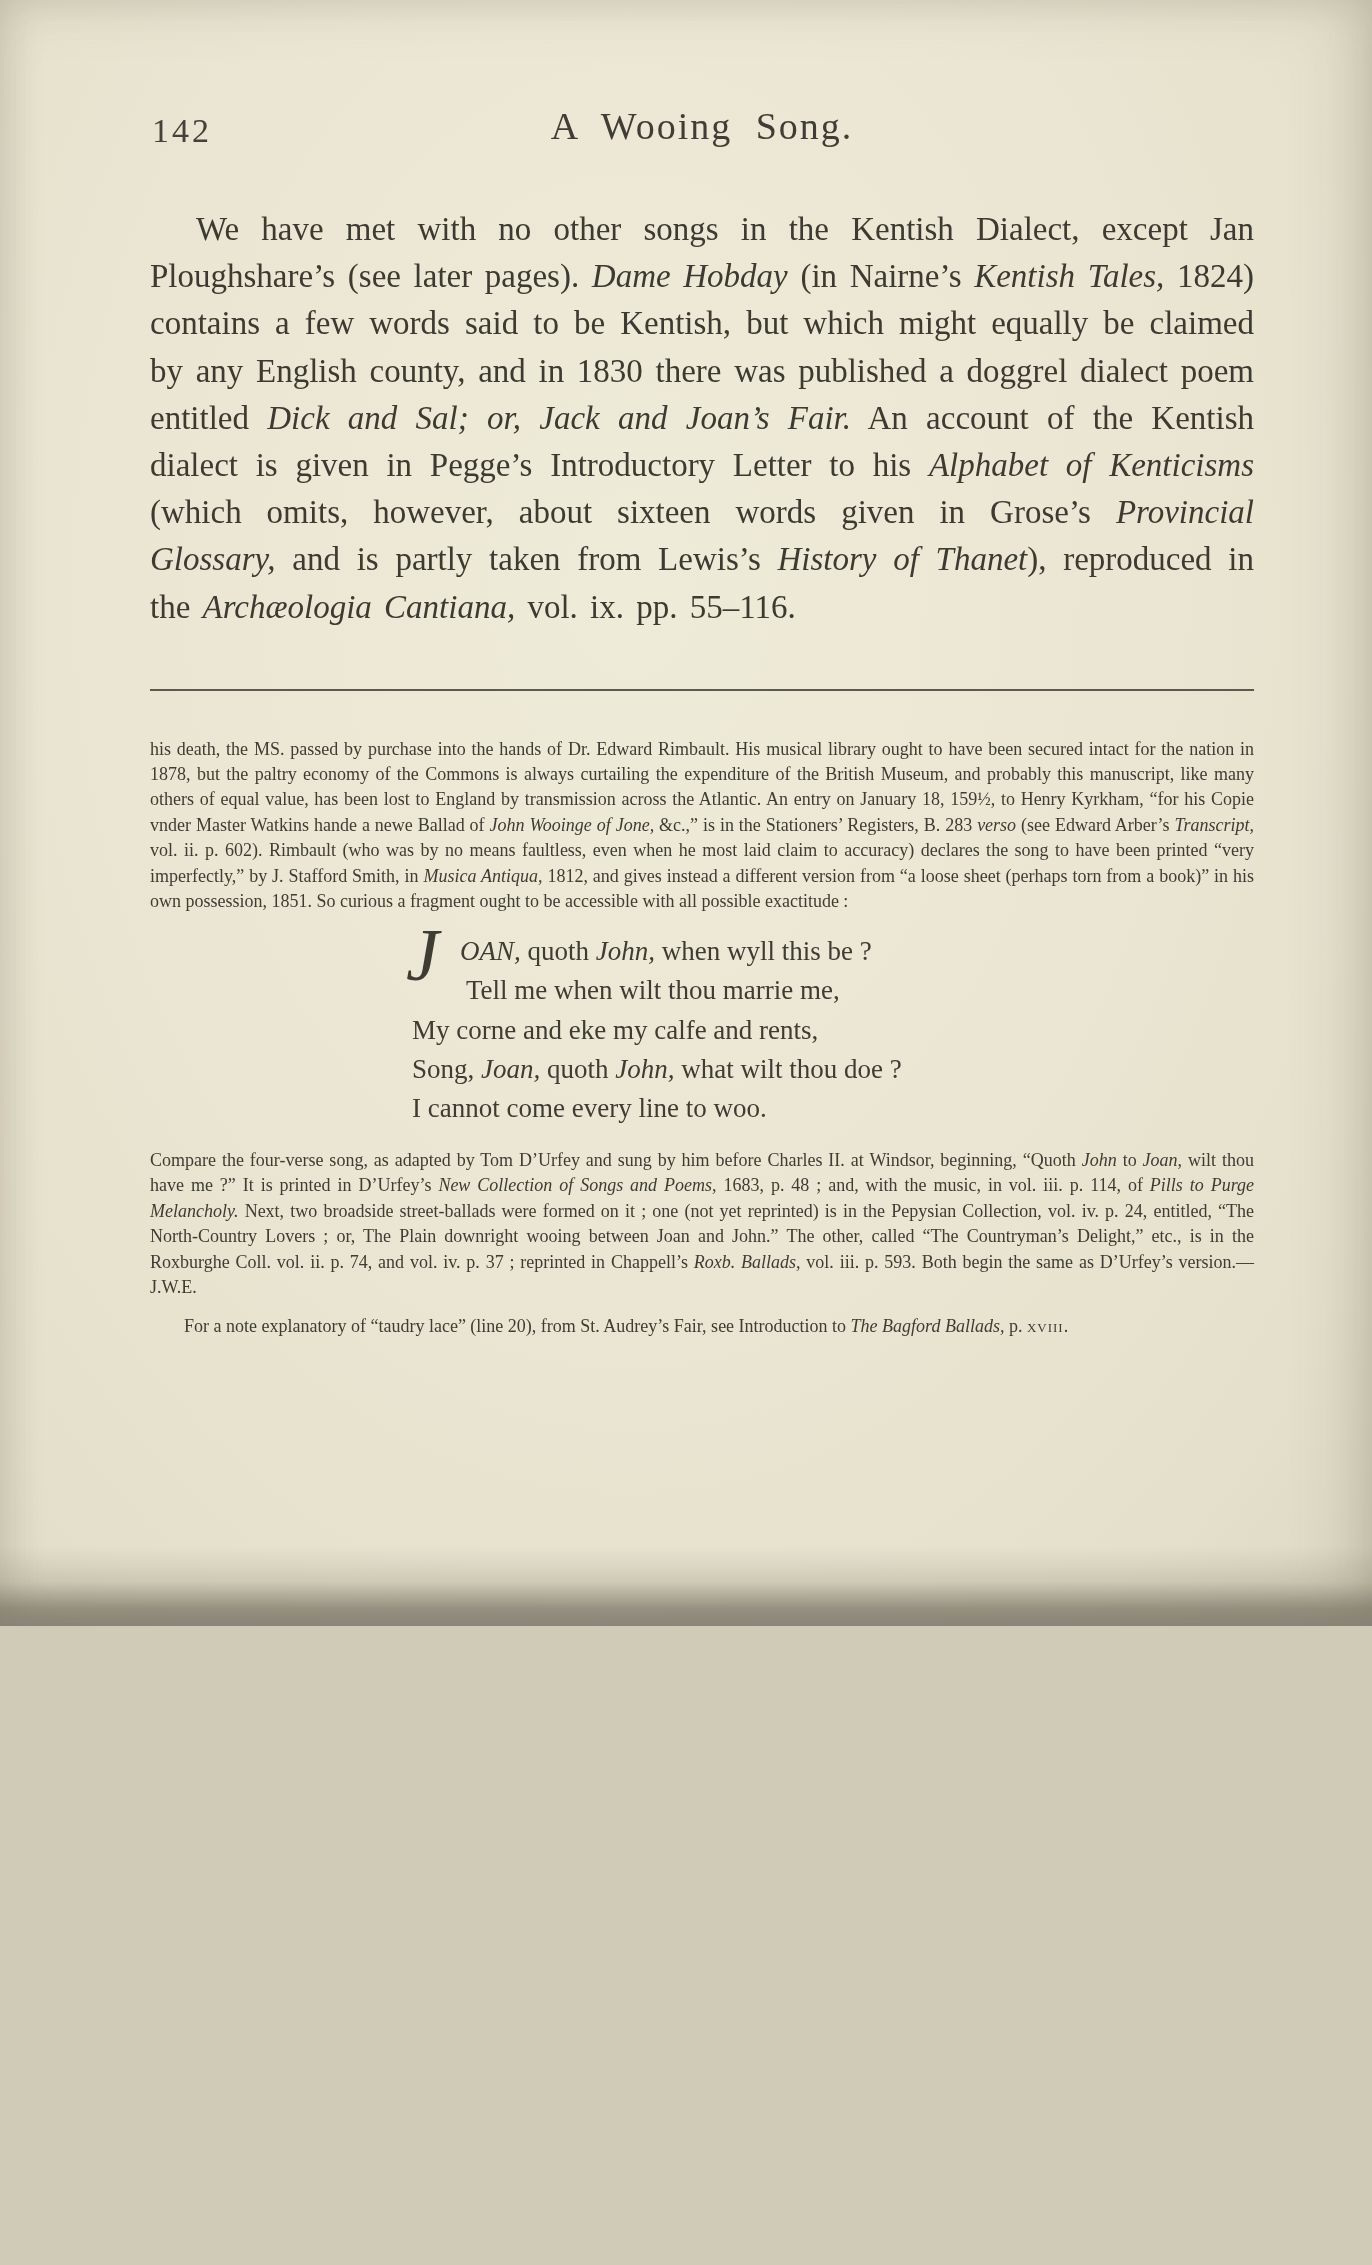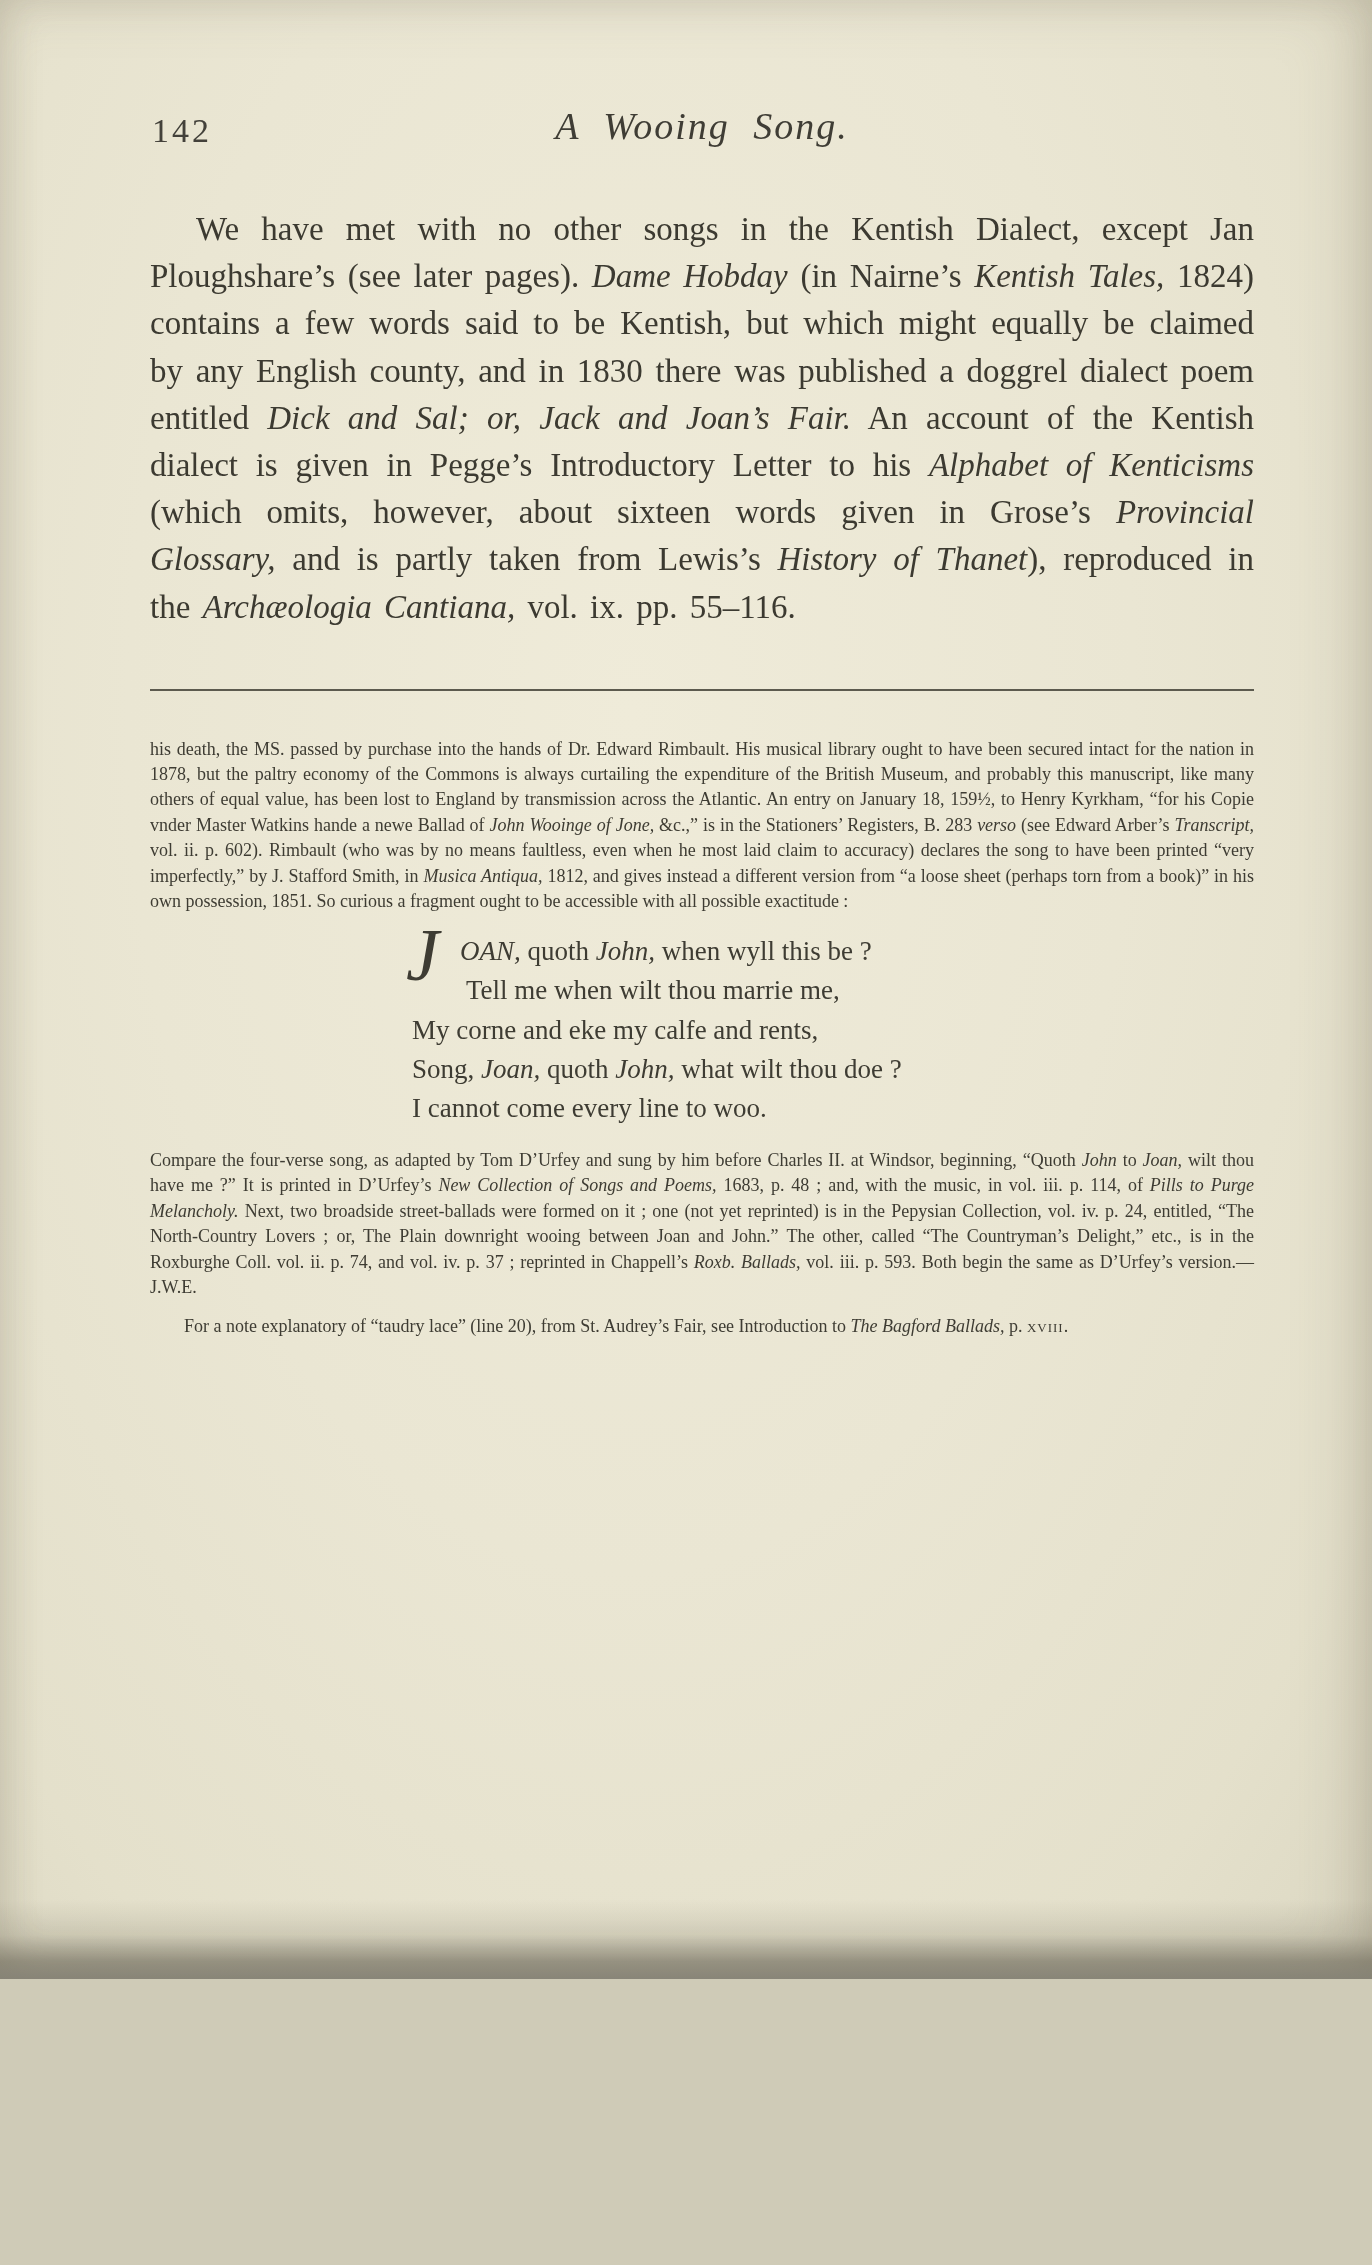--- a/index.html
+++ b/index.html
@@ -2,39 +2,39 @@
 <html><head>
 <meta charset="utf-8">
 <style>
   * { margin: 0; padding: 0; box-sizing: border-box; }
   html, body { width: 1372px; height: 2265px; }
   body { background: #cfcbb7; font-family: "Liberation Serif", "DejaVu Serif", serif; }
 
   .page {
     position: relative;
     width: 1372px;
-    height: 1979px;
+    height: 1626px;
     overflow: hidden;
     background: radial-gradient(ellipse at 46% 36%, #efebd9 0%, #eae6d3 48%, #e4e0cb 82%, #dcd8c3 100%);
     color: #3c3a31;
     box-shadow: inset -24px 0 60px rgba(115,108,85,0.18),
                 inset 12px 0 36px rgba(115,108,85,0.10),
                 inset 0 -16px 40px rgba(115,108,85,0.14);
   }
 
   .content { padding: 104px 118px 0 150px; }
 
   .header { position: relative; height: 58px; margin-bottom: 44px; }
   .pagenum {
     position: absolute; left: 2px; top: 8px;
     font-size: 34px; letter-spacing: 3px; color: #43413a;
   }
   .title {
     display: block; text-align: center;
-    font-style: italic; font-size: 38px;
+    font-size: 38px;
     letter-spacing: 2px; word-spacing: 12px;
     color: #3f3d35;
   }
 
   .intro {
     font-size: 33px; line-height: 1.43;
     text-align: justify; text-indent: 46px;
     word-spacing: 4px; color: #3c3a31;
   }
 

